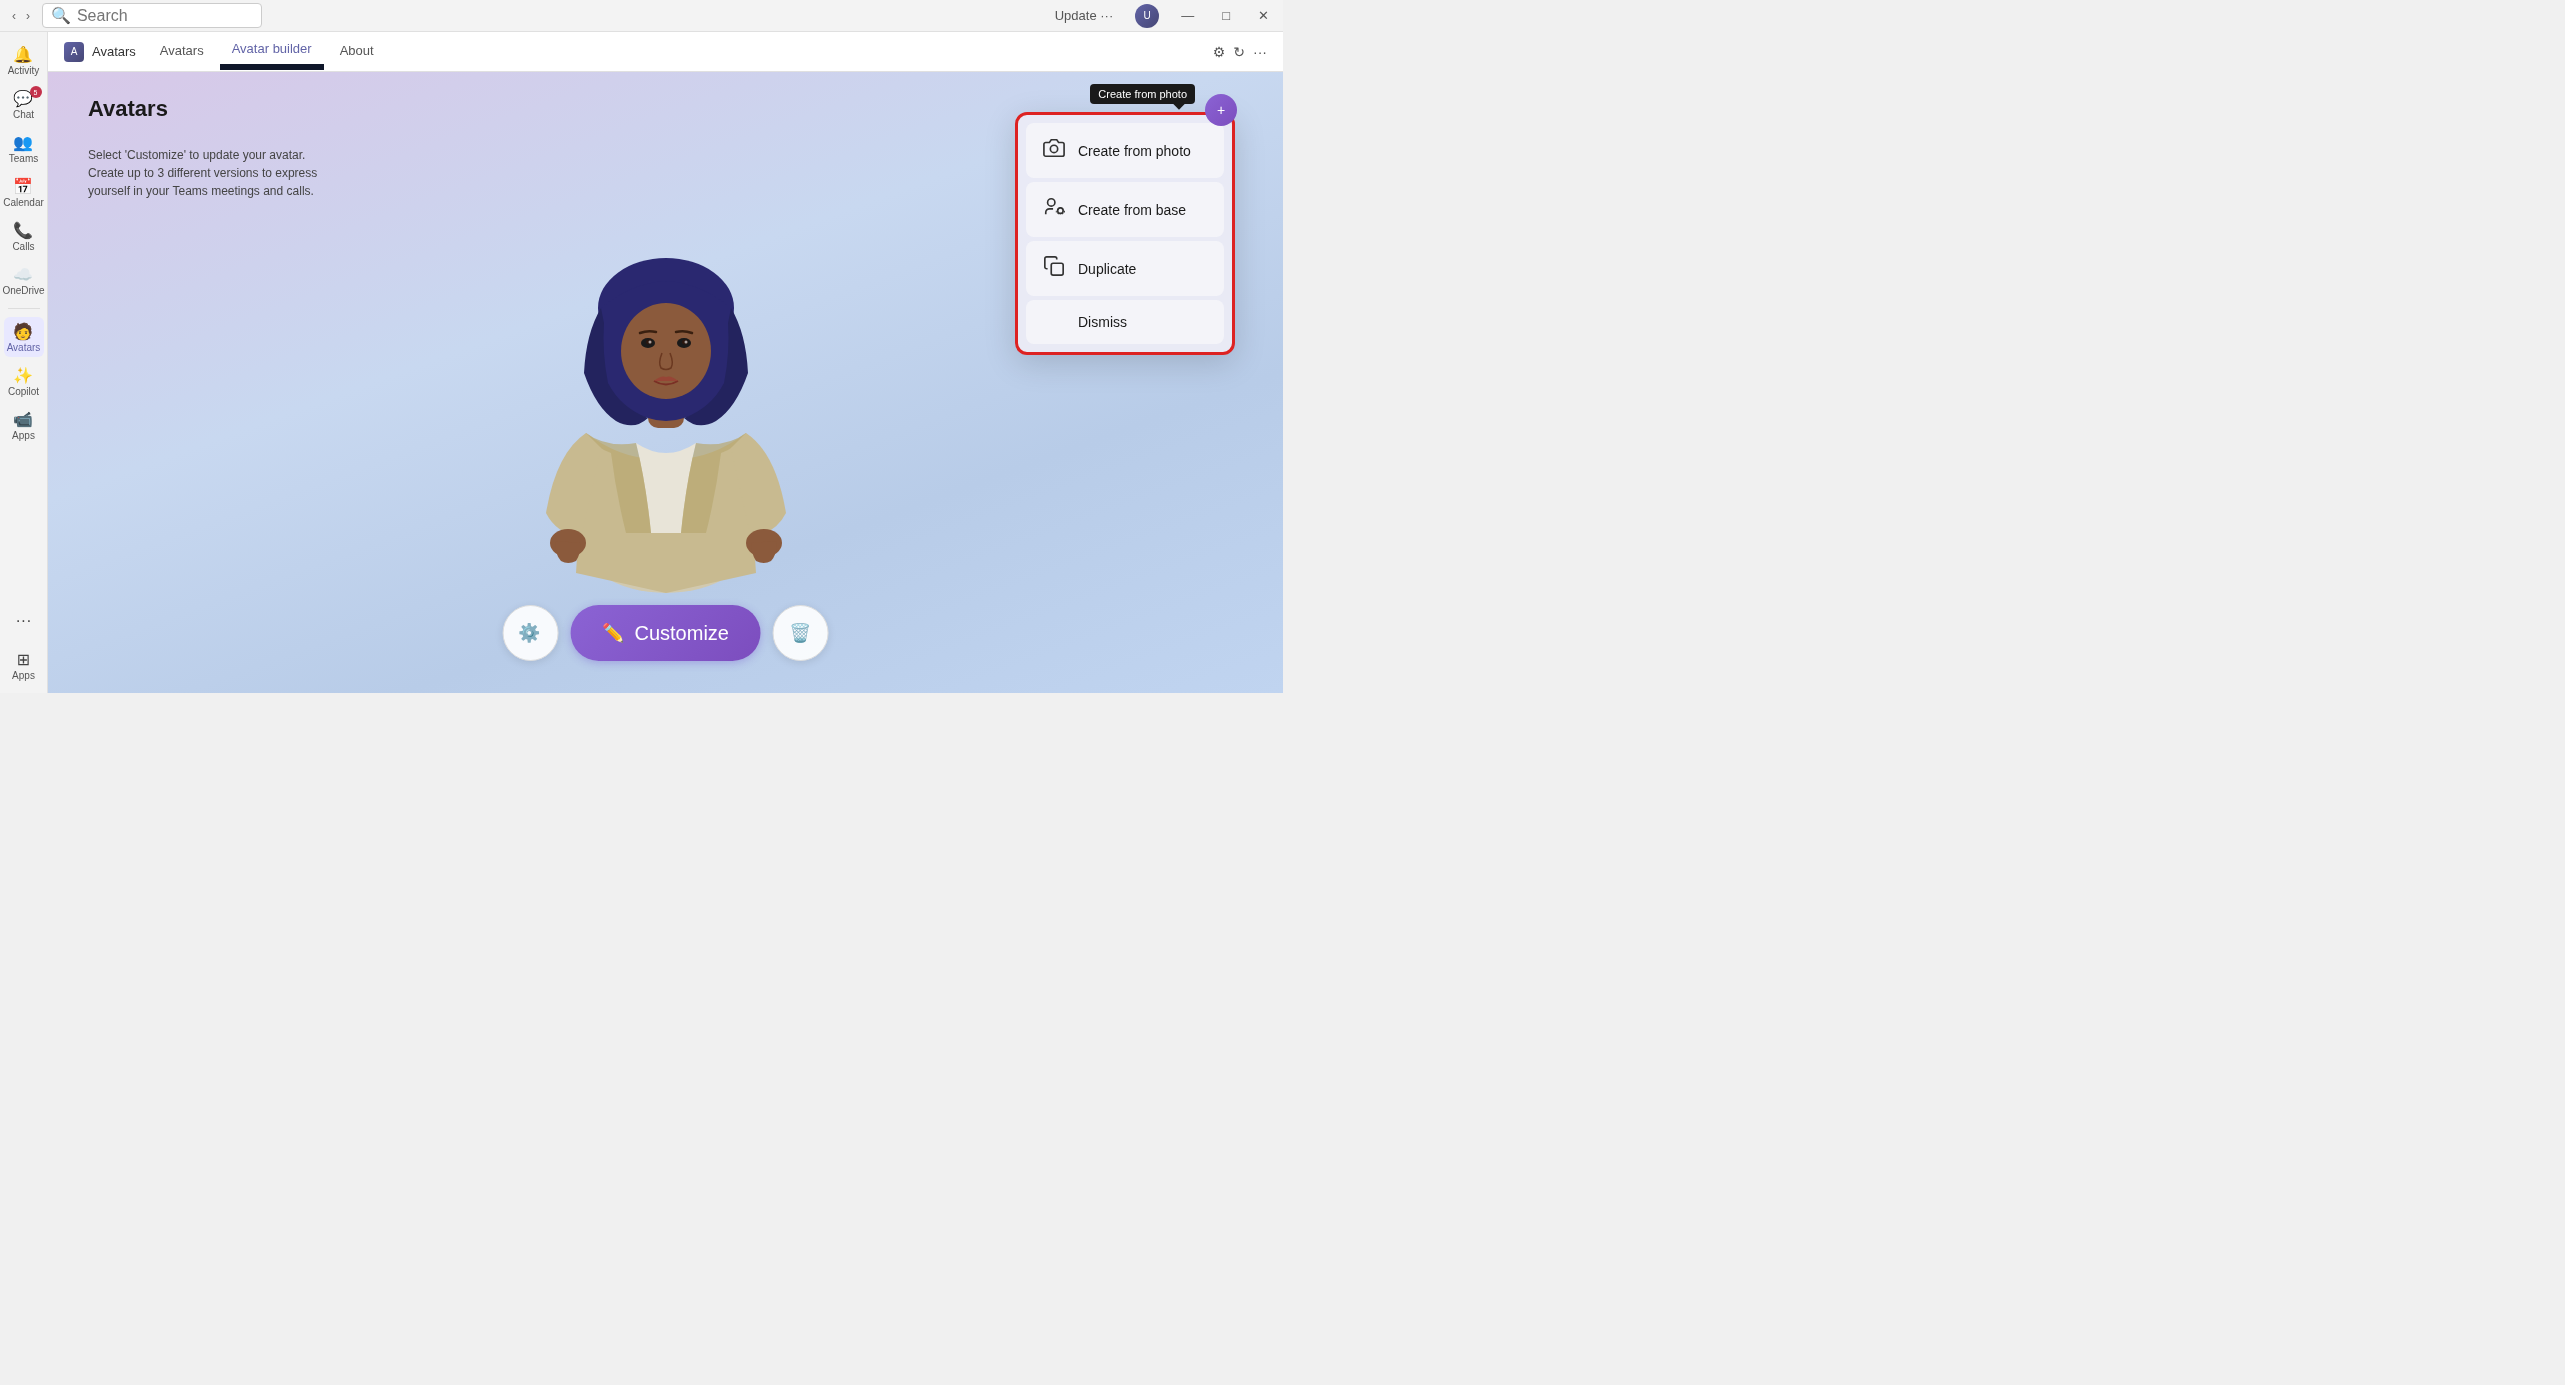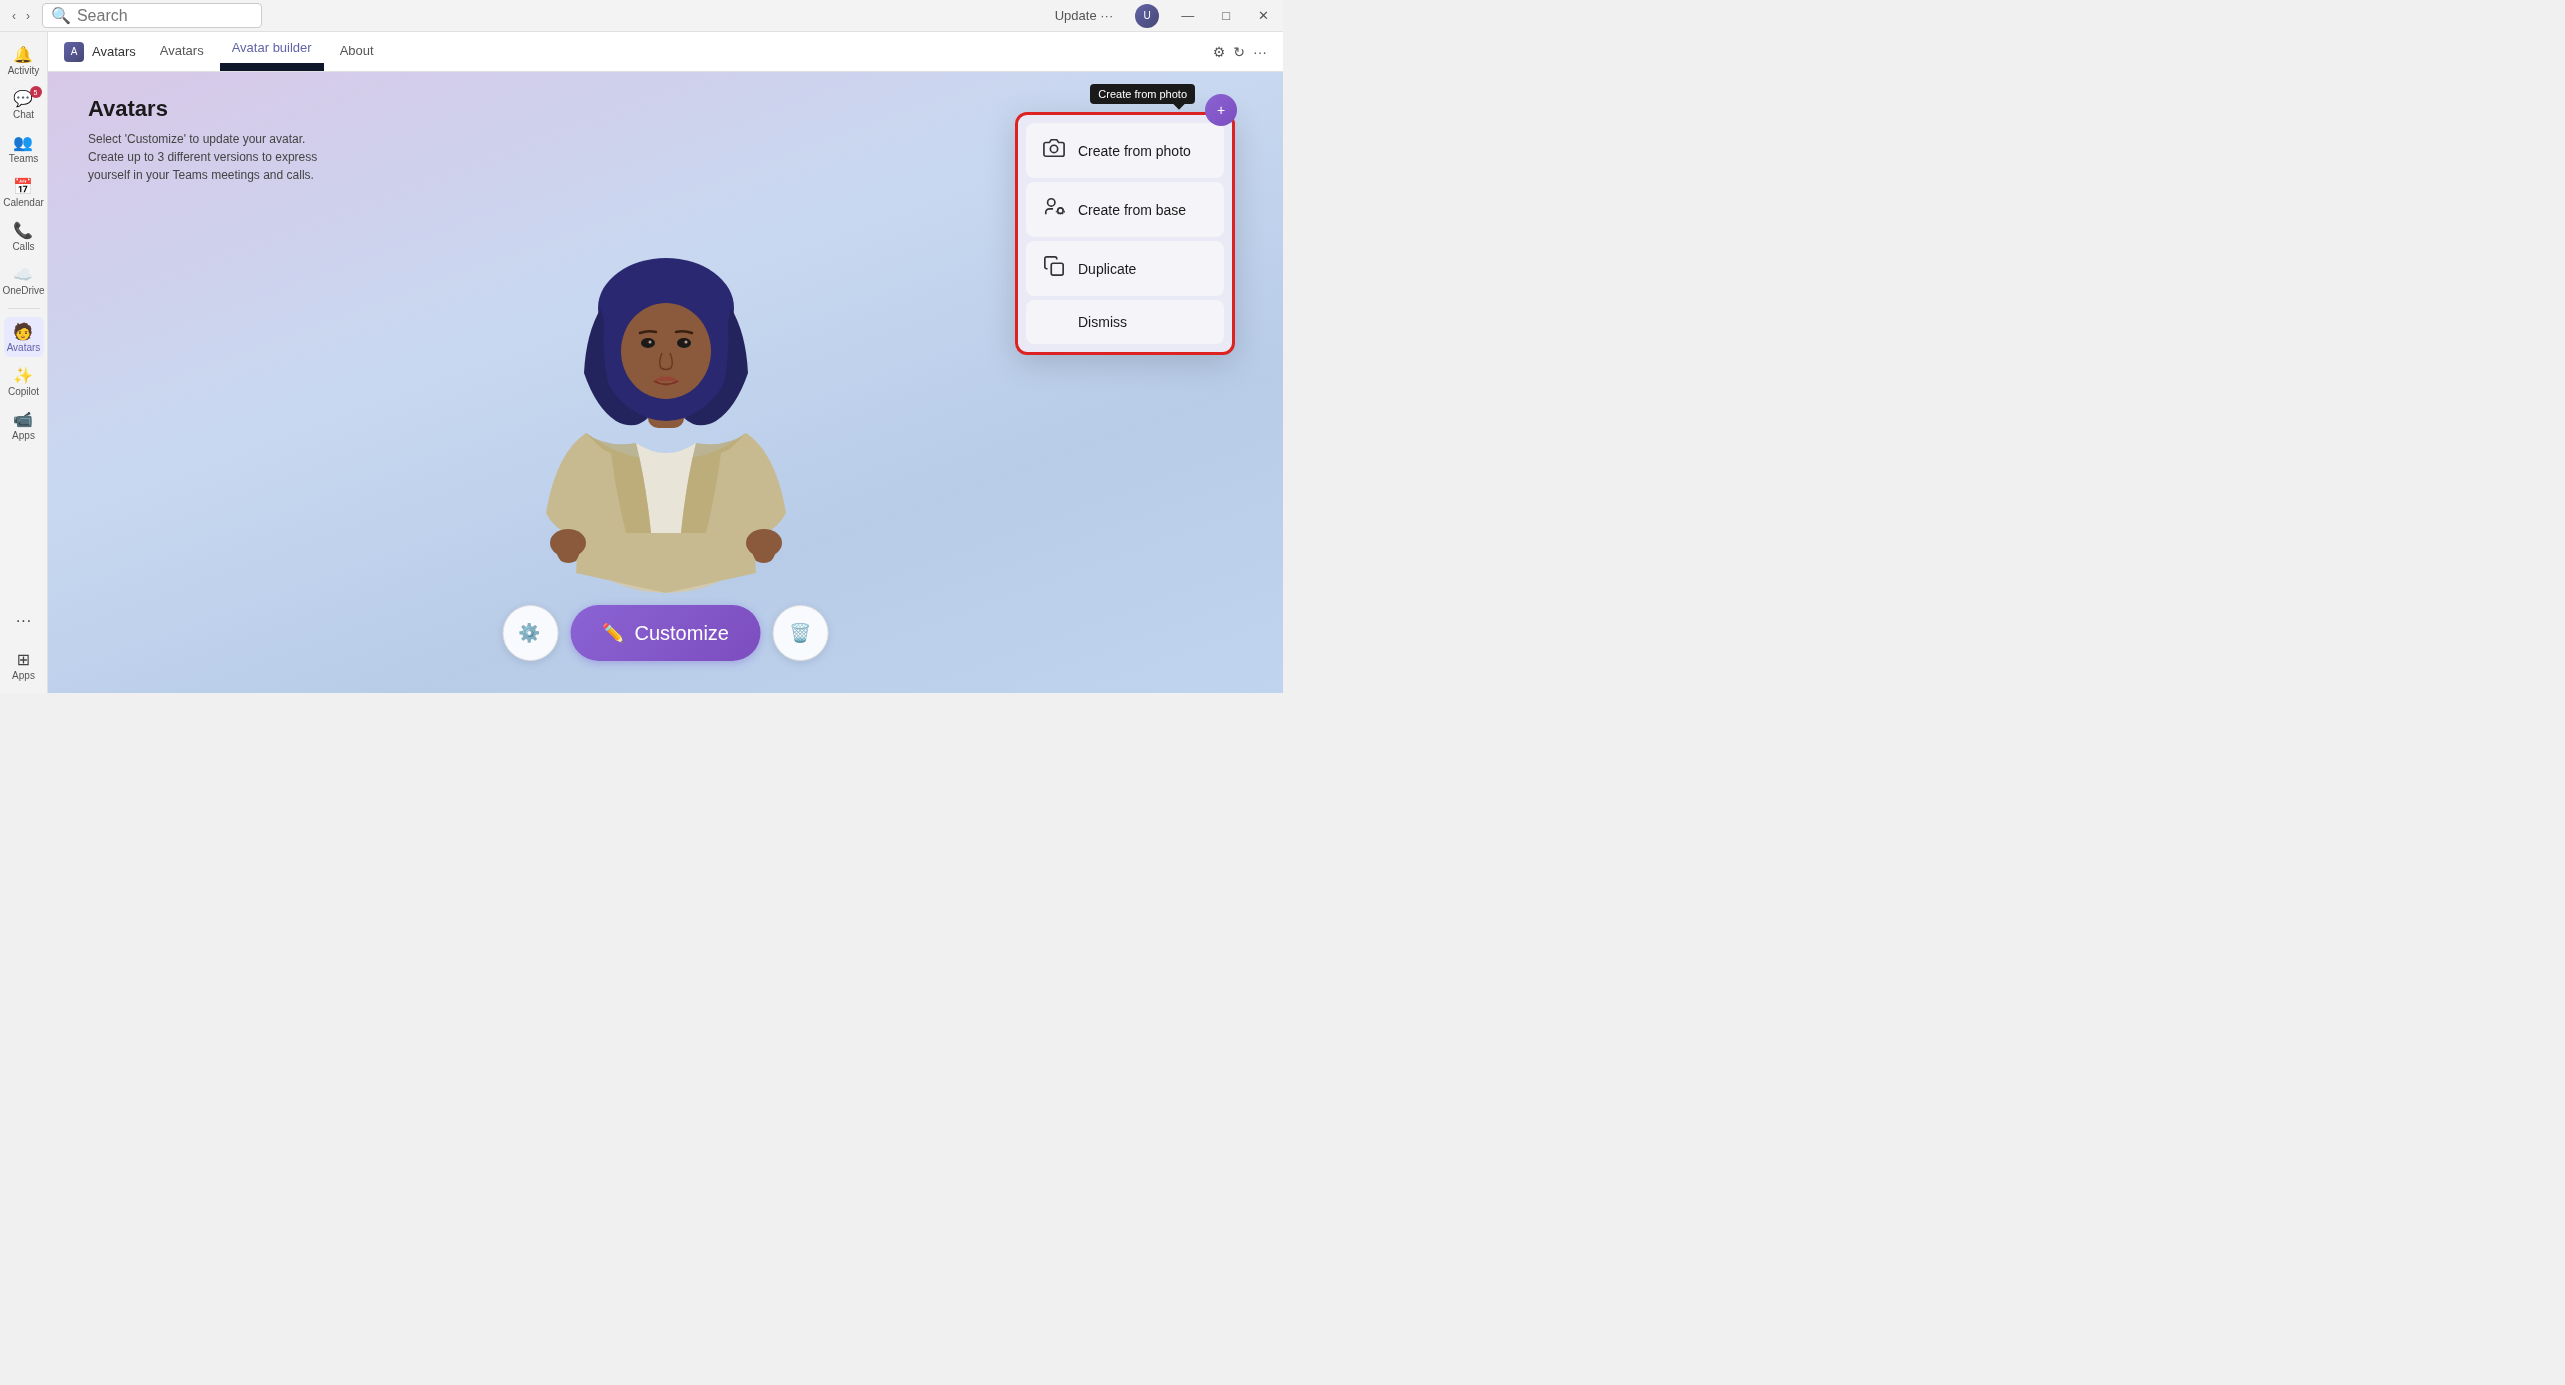--- a/index.html
+++ b/index.html
@@ -188,21 +188,21 @@
     }
     .tab {
       padding: 8px 12px;
       font-size: 13px;
       color: #555;
       cursor: pointer;
       border-bottom: 2px solid transparent;
     }
     .tab.active {
       color: #6264a7;
-      border-bottom: 8px solid #0f172a;
+      border-bottom: 6px solid #0f172a;
       font-weight: 500;
     }
     .tab-bar-icons {
       margin-left: auto;
       display: flex;
       gap: 8px;
     }
     .tab-bar-icon-btn {
       background: none;
       border: none;
@@ -226,21 +226,21 @@
       z-index: 2;
     }
     .page-title {
       font-size: 22px;
       font-weight: 600;
       color: #1a1a1a;
     }
     .page-description {
       font-size: 12px;
       color: #444;
-      margin-top: 8px;
+      margin-top: 24px;
       line-height: 1.5;
       max-width: 240px;
     }
 
     
     .avatar-display {
       position: absolute;
       top: 50%;
       left: 50%;
       transform: translate(-50%, -50%);

